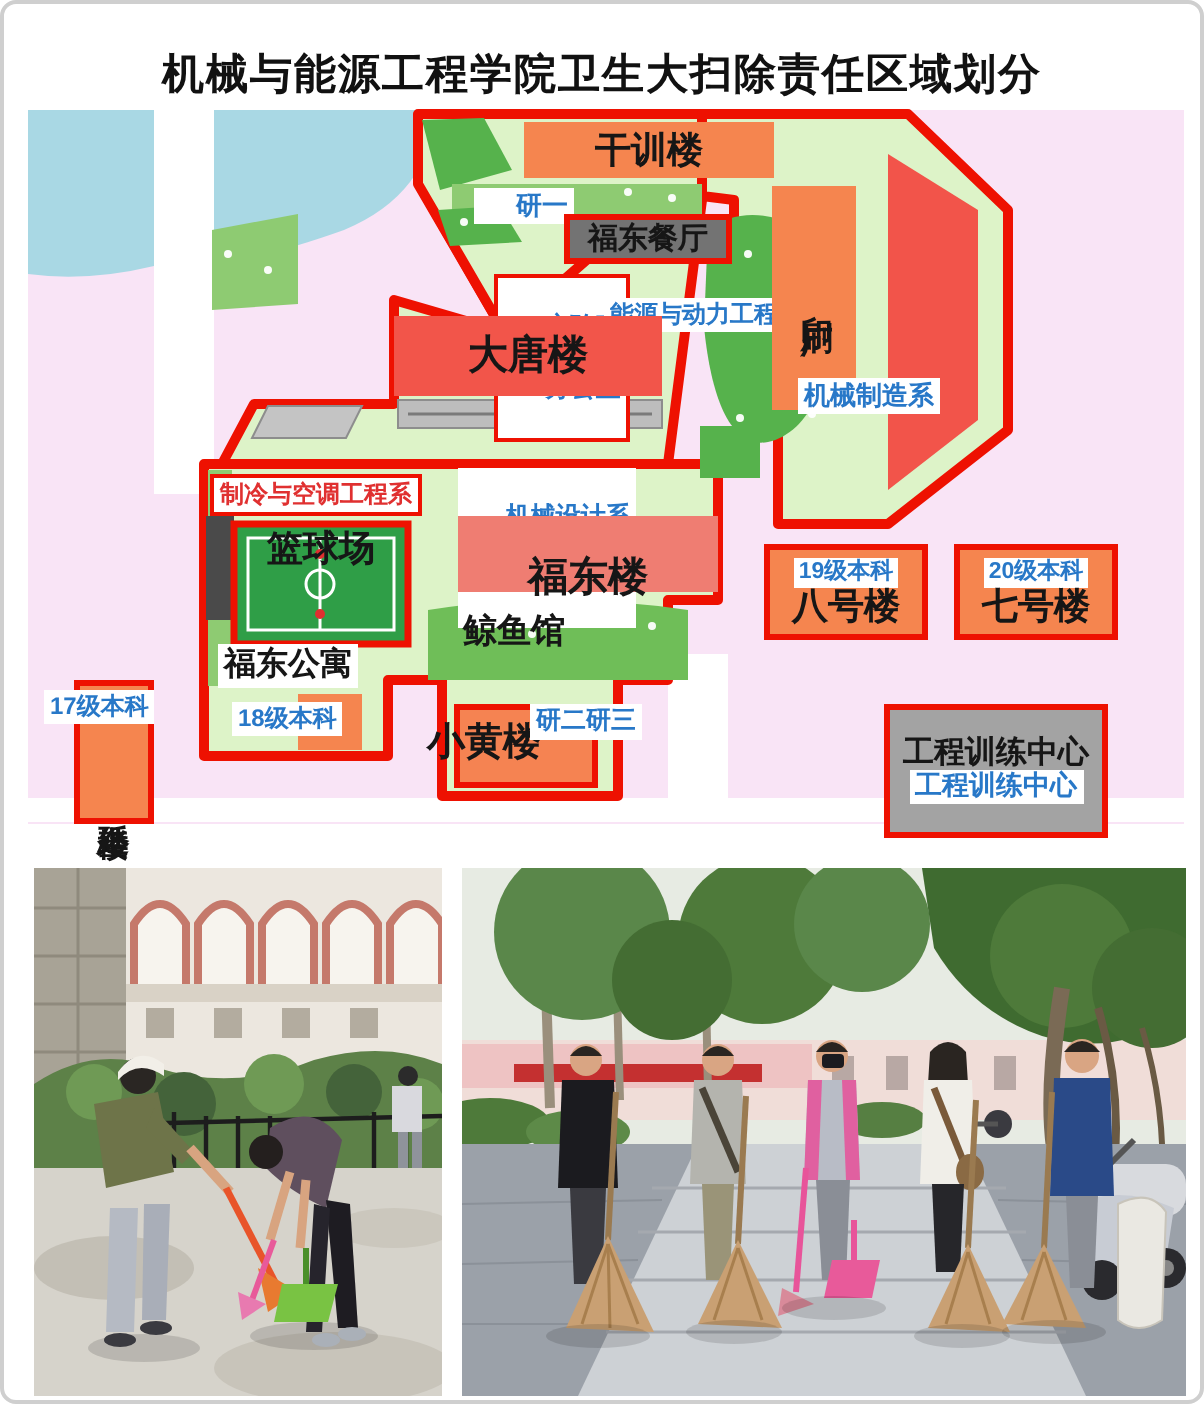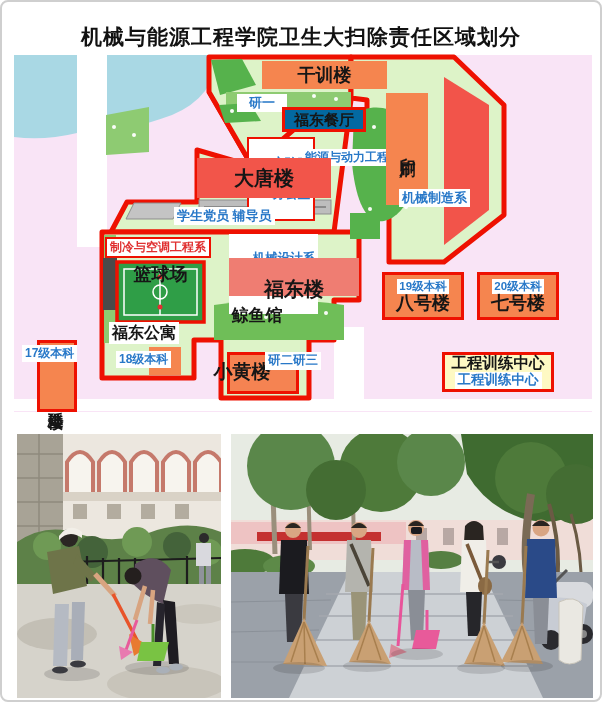--- a/index.html
+++ b/index.html
@@ -6,21 +6,21 @@
   .page{position:relative;width:602px;height:702px;background:#fff;border:2px solid #cfcfcf;
         border-radius:8px;box-sizing:border-box;overflow:hidden;
         font-family:"Liberation Sans","DejaVu Sans",sans-serif;}
   .title{position:absolute;top:21px;left:0;width:100%;text-align:center;
          font-size:21px;font-weight:bold;color:#111;letter-spacing:1px;}
   .map{position:absolute;left:12px;top:53px;width:578px;height:380px;}
   .map svg{position:absolute;left:0;top:0;overflow:visible;}
   .bname{position:absolute;color:#161616;font-weight:bold;text-align:center;
          line-height:1.05;white-space:pre;}
   .lbl{position:absolute;background:#ffffff;color:#2878c8;font-weight:bold;font-size:12px;
-       line-height:1.25;padding:1px 3px;text-align:center;white-space:pre;}
+       line-height:1.25;padding:1px 3px;text-align:right;white-space:pre;}
   .lbl.redborder{border:2px solid #ee1101;}
   .lbl.redtext{color:#e03030;}
   .bld{position:absolute;box-sizing:border-box;display:flex;flex-direction:column;
        align-items:center;justify-content:center;}
   .vert{writing-mode:vertical-rl;text-orientation:upright;}
   .photo{position:absolute;overflow:hidden;}
 </style>
 </head>
 <body>
 
@@ -94,39 +94,38 @@
         <circle cx="146" cy="222" r="2.5" fill="#e03030"></circle>
         <circle cx="146" cy="252" r="2.5" fill="#e03030"></circle>
       </g>
     </svg>
 
     <div class="bld" style="left:212px;top:6px;width:125px;height:28px;background:#f5854f;margin-left:36px;">
       <span class="bname" style="position:static;font-size:18px;">干训楼</span>
     </div>
     <div class="lbl" style="left:223px;top:39px;font-size:13px;min-width:44px;">研一</div>
 
-    <div class="bld" style="left:268px;top:52px;width:84px;height:25px;background:#0369a1;border:3px solid #ee1101;">
+    <div class="bld" style="left:268px;top:52px;width:84px;height:25px;background:#737373;border:3px solid #ee1101;">
       <span class="bname" style="position:static;font-size:15px;">福东餐厅</span>
     </div>
 
     <div class="lbl redborder" style="left:233px;top:82px;font-size:12.5px;">
       <span>实验室</span><br>
       <span>办公室</span>
     </div>
     <div class="lbl" style="left:288px;top:94px;font-size:12px;">能源与动力工程系</div>
 
     <div class="bld" style="left:372px;top:38px;width:42px;height:112px;background:#f5854f;">
       <span class="bname vert" style="position:static;font-size:16px;letter-spacing:3px;">印刷厂</span>
     </div>
     <div class="lbl" style="left:385px;top:134px;font-size:13px;">机械制造系</div>
 
     <div class="bld" style="left:183px;top:103px;width:134px;height:40px;background:#f2554a;">
       <span class="bname" style="position:static;font-size:20px;">大唐楼</span>
     </div>
-    <div class="lbl" style="left:160px;top:152px;font-size:13px;">学生党员 辅导员</div>
 
     <div class="lbl redborder redtext" style="left:91px;top:182px;font-size:12px;">制冷与空调工程系</div>
     <div class="lbl" style="left:215px;top:179px;font-size:12.5px;">
       <span>机械设计系</span><br>
       <span>机电工程系</span>
     </div>
 
     <div class="bname" style="left:103px;top:210px;width:87px;font-size:18px;">篮球场</div>
 
     <div class="bld" style="left:215px;top:203px;width:130px;height:38px;background:#ef7d72;">
@@ -144,21 +143,21 @@
 
     <div class="bld" style="left:368px;top:217px;width:82px;height:48px;background:#f5854f;border:3.5px solid #ee1101;">
       <span class="lbl" style="position:static;font-size:11.5px;padding:0 2px;">19级本科</span>
       <span class="bname" style="position:static;font-size:18px;">八号楼</span>
     </div>
     <div class="bld" style="left:463px;top:217px;width:82px;height:48px;background:#f5854f;border:3.5px solid #ee1101;">
       <span class="lbl" style="position:static;font-size:11.5px;padding:0 2px;">20级本科</span>
       <span class="bname" style="position:static;font-size:18px;">七号楼</span>
     </div>
 
-    <div class="bld" style="left:428px;top:297px;width:112px;height:40px;background:#fef9c3;border:3.5px solid #ee1101;">
+    <div class="bld" style="left:428px;top:297px;width:112px;height:67px;background:#a3a3a3;border:3.5px solid #ee1101;">
       <span class="bname" style="position:static;font-size:15.5px;">工程训练中心</span>
       <span class="lbl" style="position:static;font-size:13.5px;padding:0 3px;">工程训练中心</span>
     </div>
 
     <div class="bld" style="left:23px;top:285px;width:40px;height:72px;background:#f5854f;border:3px solid #ee1101;"></div>
     <div class="lbl" style="left:8px;top:290px;font-size:12px;">17级本科</div>
     <div class="bname vert" style="left:33px;top:312px;font-size:16px;letter-spacing:1px;height:66px;">延奎楼</div>
   </div>
 
   <div class="photo" style="left:15px;top:432px;width:204px;height:264px;">

